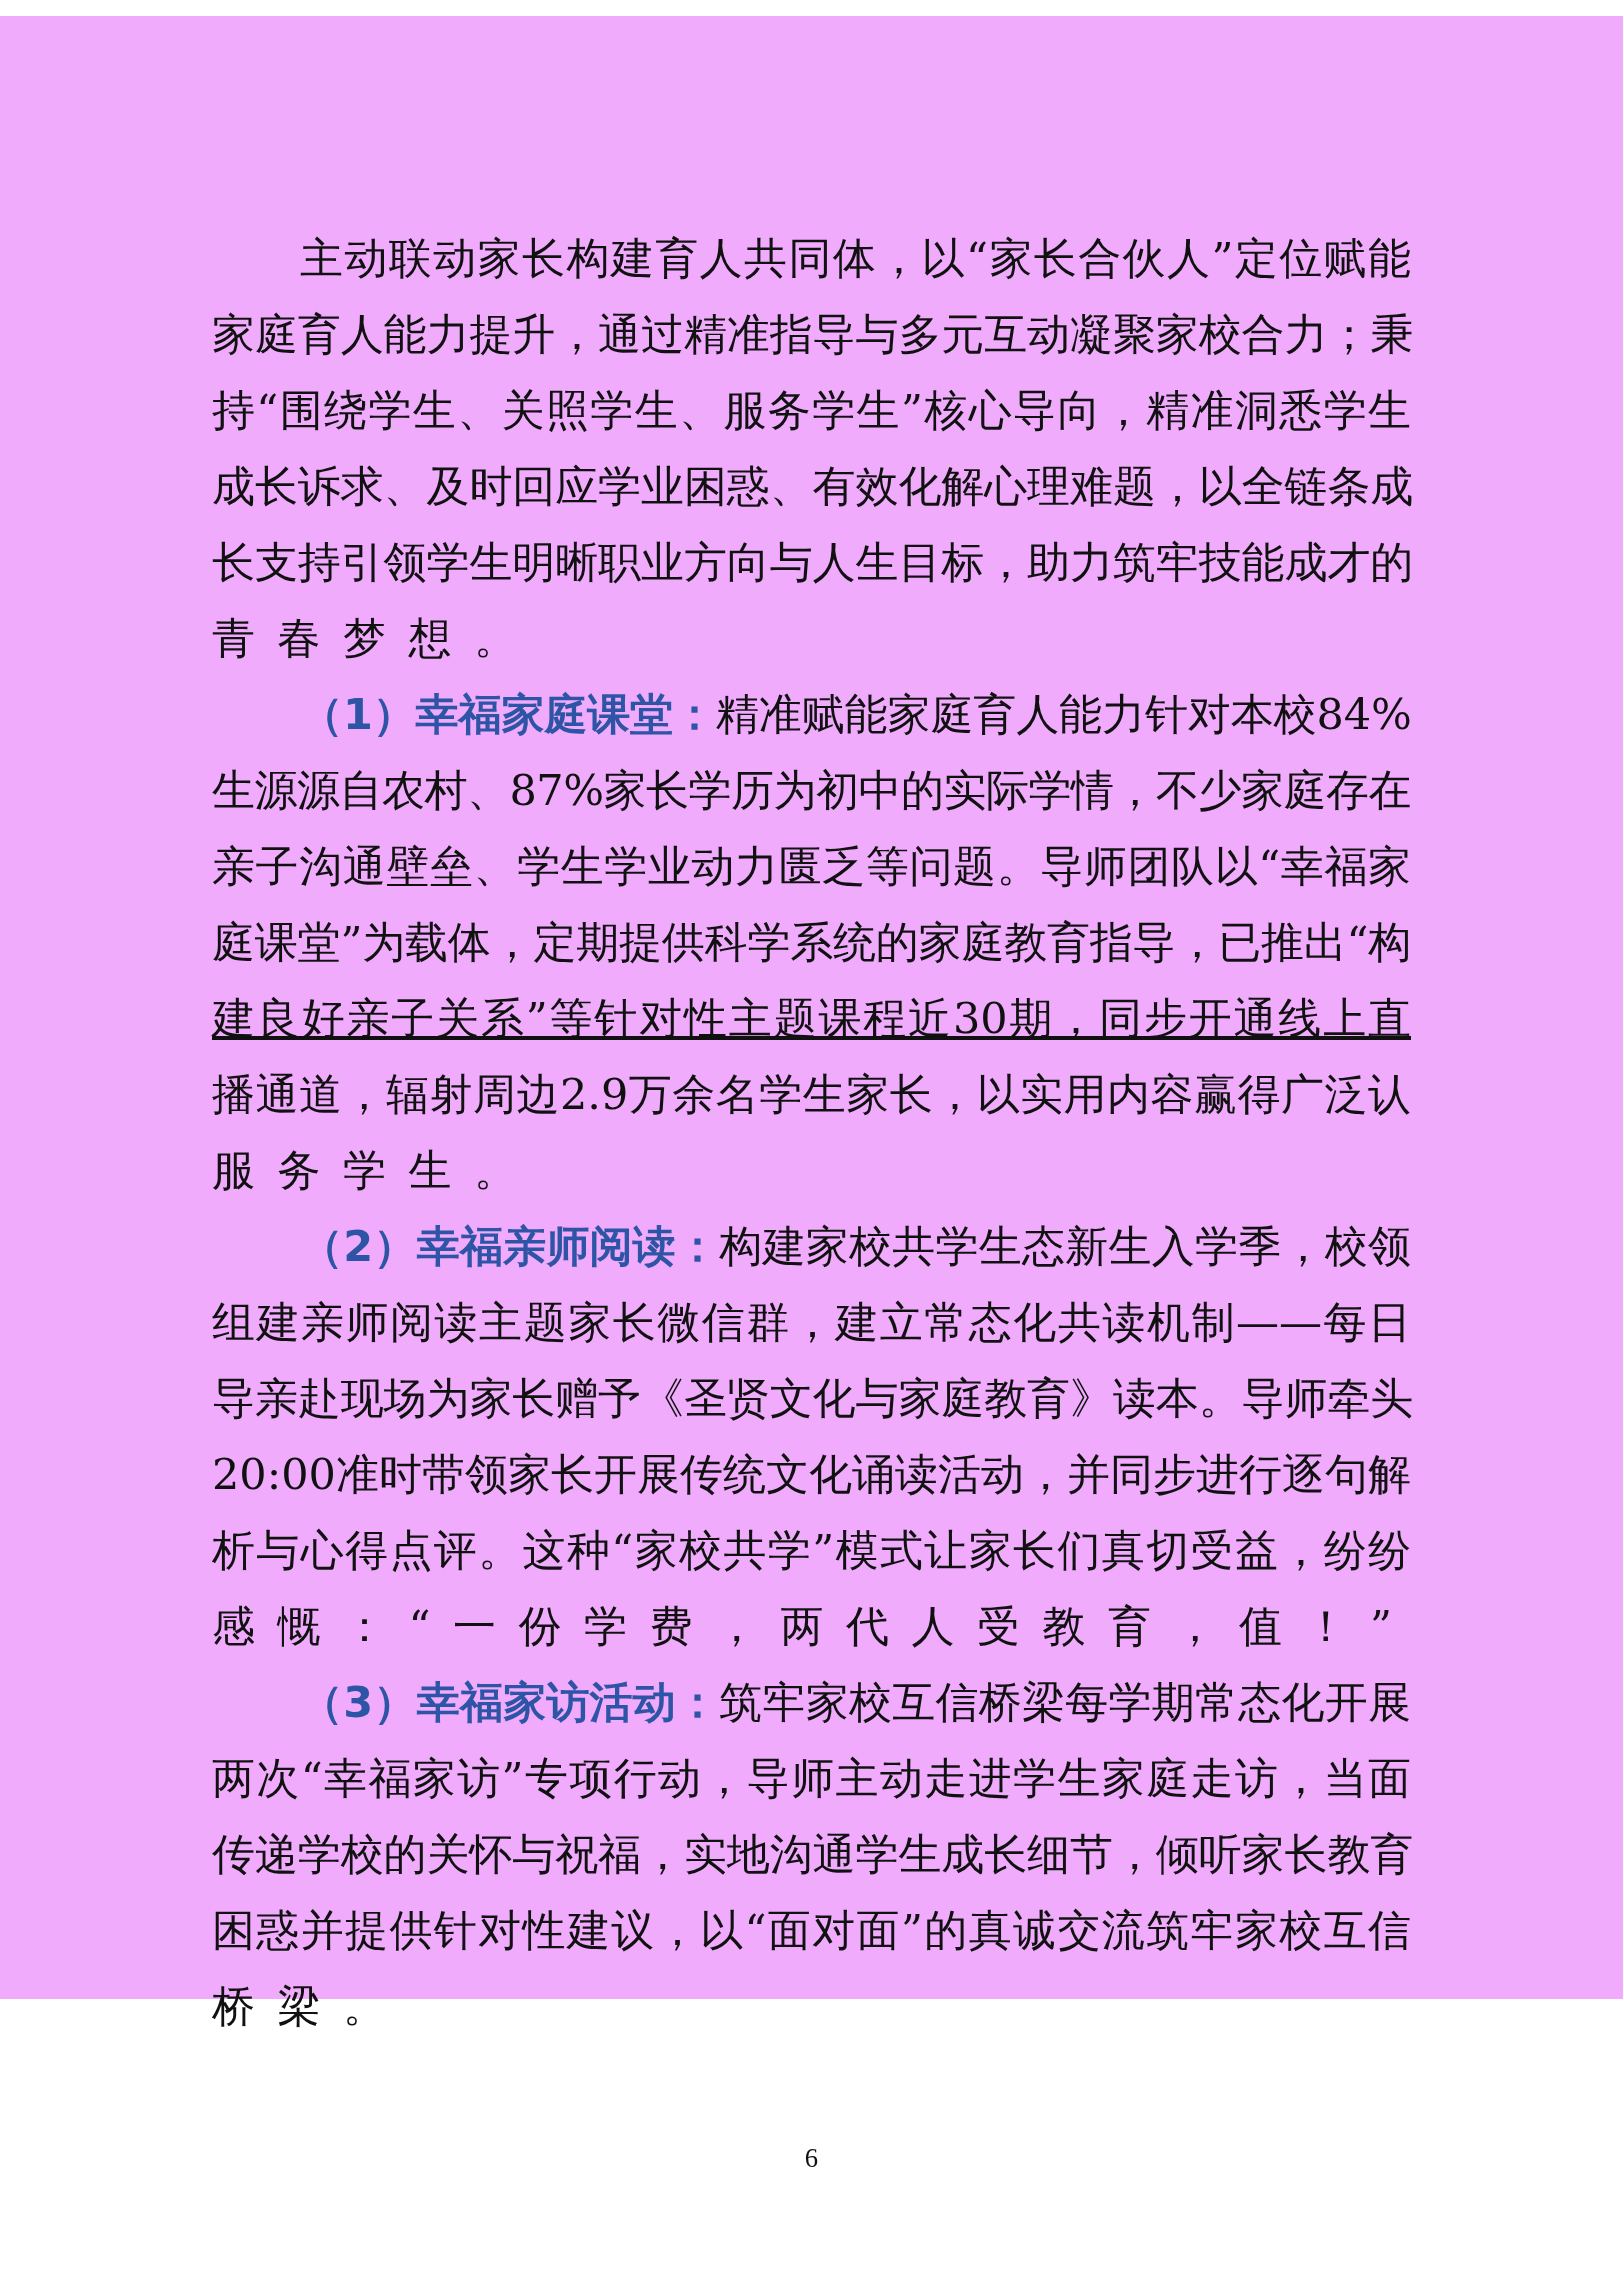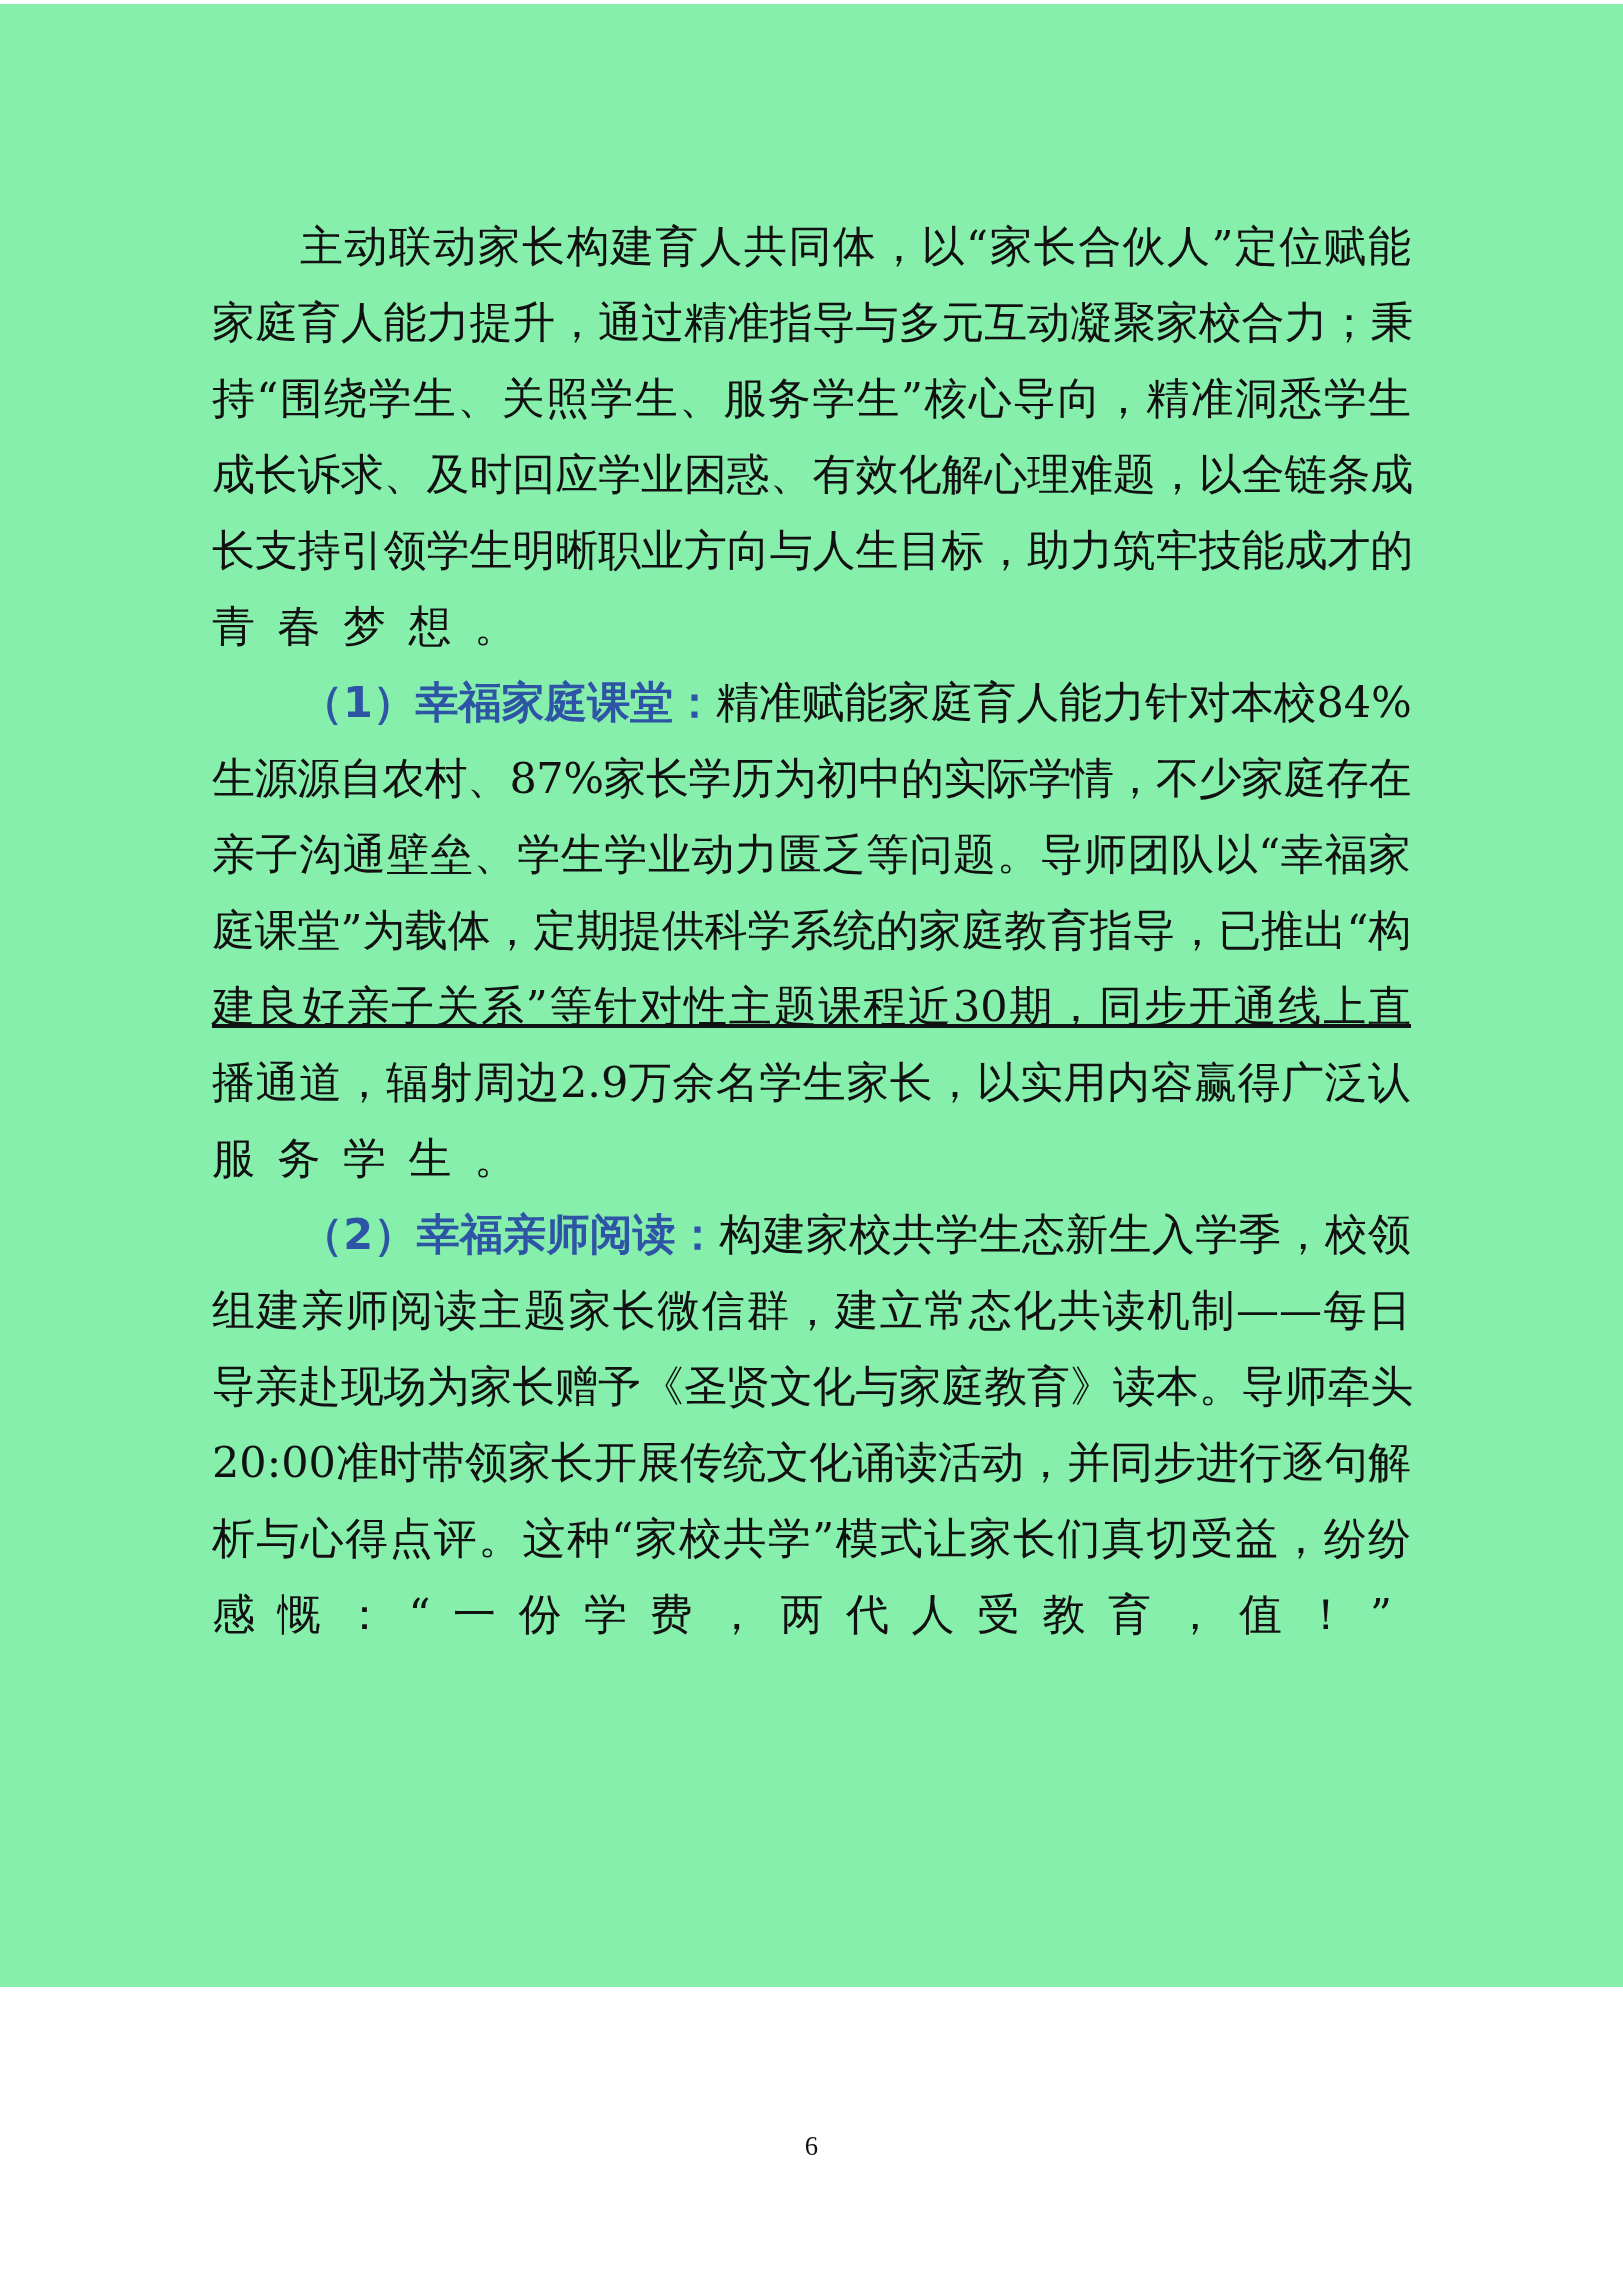--- a/index.html
+++ b/index.html
@@ -10,24 +10,24 @@
   body {
     width: 1623px;
     height: 2295px;
     position: relative;
     overflow: hidden;
     font-family: "DejaVu Serif", "Liberation Serif", serif;
     color: #111111;
   }
   .page {
     position: absolute;
-    left: 0; top: 4px;
+    left: 0; top: 16px;
     width: 1623px;
     height: 1983px;
-    background: #86efac;
+    background: #f0abfc;
   }
   .text-block {
     position: absolute;
     left: 212px;
     top: 204px;
     width: 1199px;
   }
   .para {
     margin: 0;
     padding: 0;
@@ -96,18 +96,25 @@
 
     <div class="para">
       <span class="line first" style="letter-spacing: 0px;"><span class="heading">（2）幸福亲师阅读：</span><span>构建家校共学生态新生入学季，校领</span></span>
       <span class="line" style="letter-spacing: 0px;">组建亲师阅读主题家长微信群，建立常态化共读机制——每日</span>
       <span class="line" style="letter-spacing: -0.1px;">导亲赴现场为家长赠予《圣贤文化与家庭教育》读本。导师牵头</span>
       <span class="line" style="letter-spacing: 0px;">20:00准时带领家长开展传统文化诵读活动，并同步进行逐句解</span>
       <span class="line" style="letter-spacing: 0px;">析与心得点评。这种“家校共学”模式让家长们真切受益，纷纷</span>
       <span class="line last"><span class="seg-body">感慨：“一份学费，两代人受教育，值！”</span></span>
     </div>
 
+    <div class="para">
+      <span class="line first" style="letter-spacing: 0px;"><span class="heading">（3）幸福家访活动：</span><span>筑牢家校互信桥梁每学期常态化开展</span></span>
+      <span class="line" style="letter-spacing: 0px;">两次“幸福家访”专项行动，导师主动走进学生家庭走访，当面</span>
+      <span class="line" style="letter-spacing: -0.1px;">传递学校的关怀与祝福，实地沟通学生成长细节，倾听家长教育</span>
+      <span class="line" style="letter-spacing: 0px;">困惑并提供针对性建议，以“面对面”的真诚交流筑牢家校互信</span>
+      <span class="line last"><span class="seg-body">桥梁。</span></span>
+    </div>
 
   </div>
 
   <div class="page-number">6</div>
 </div>
 
 
 </body></html>

